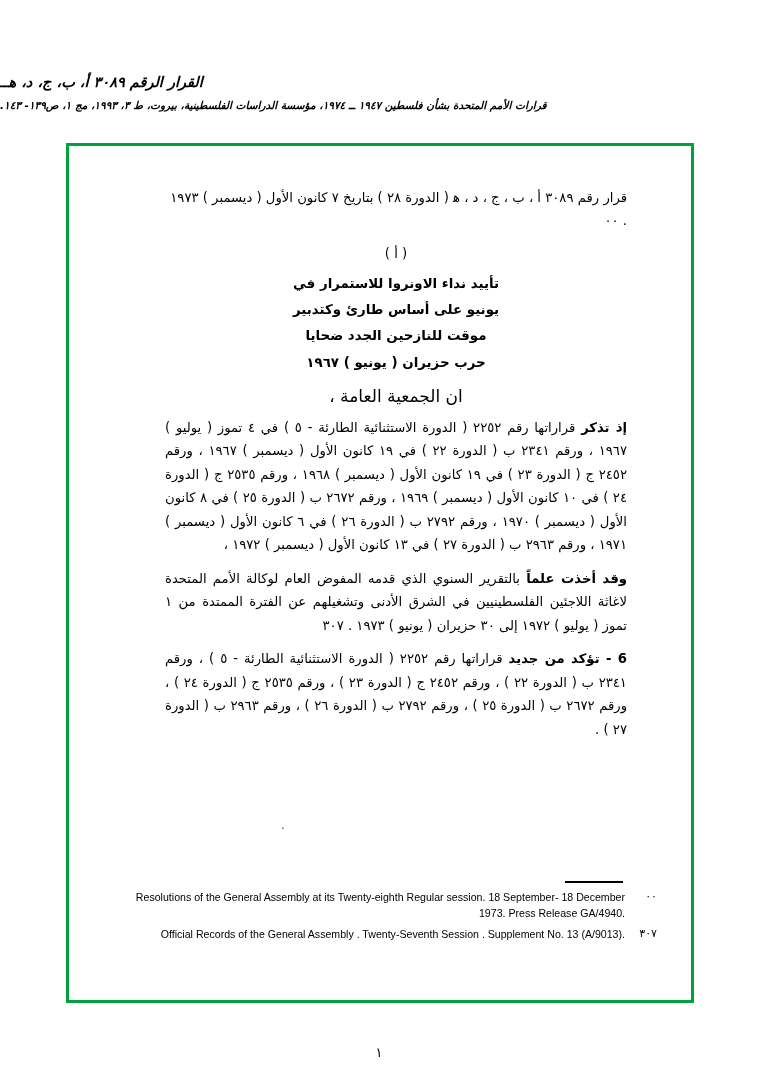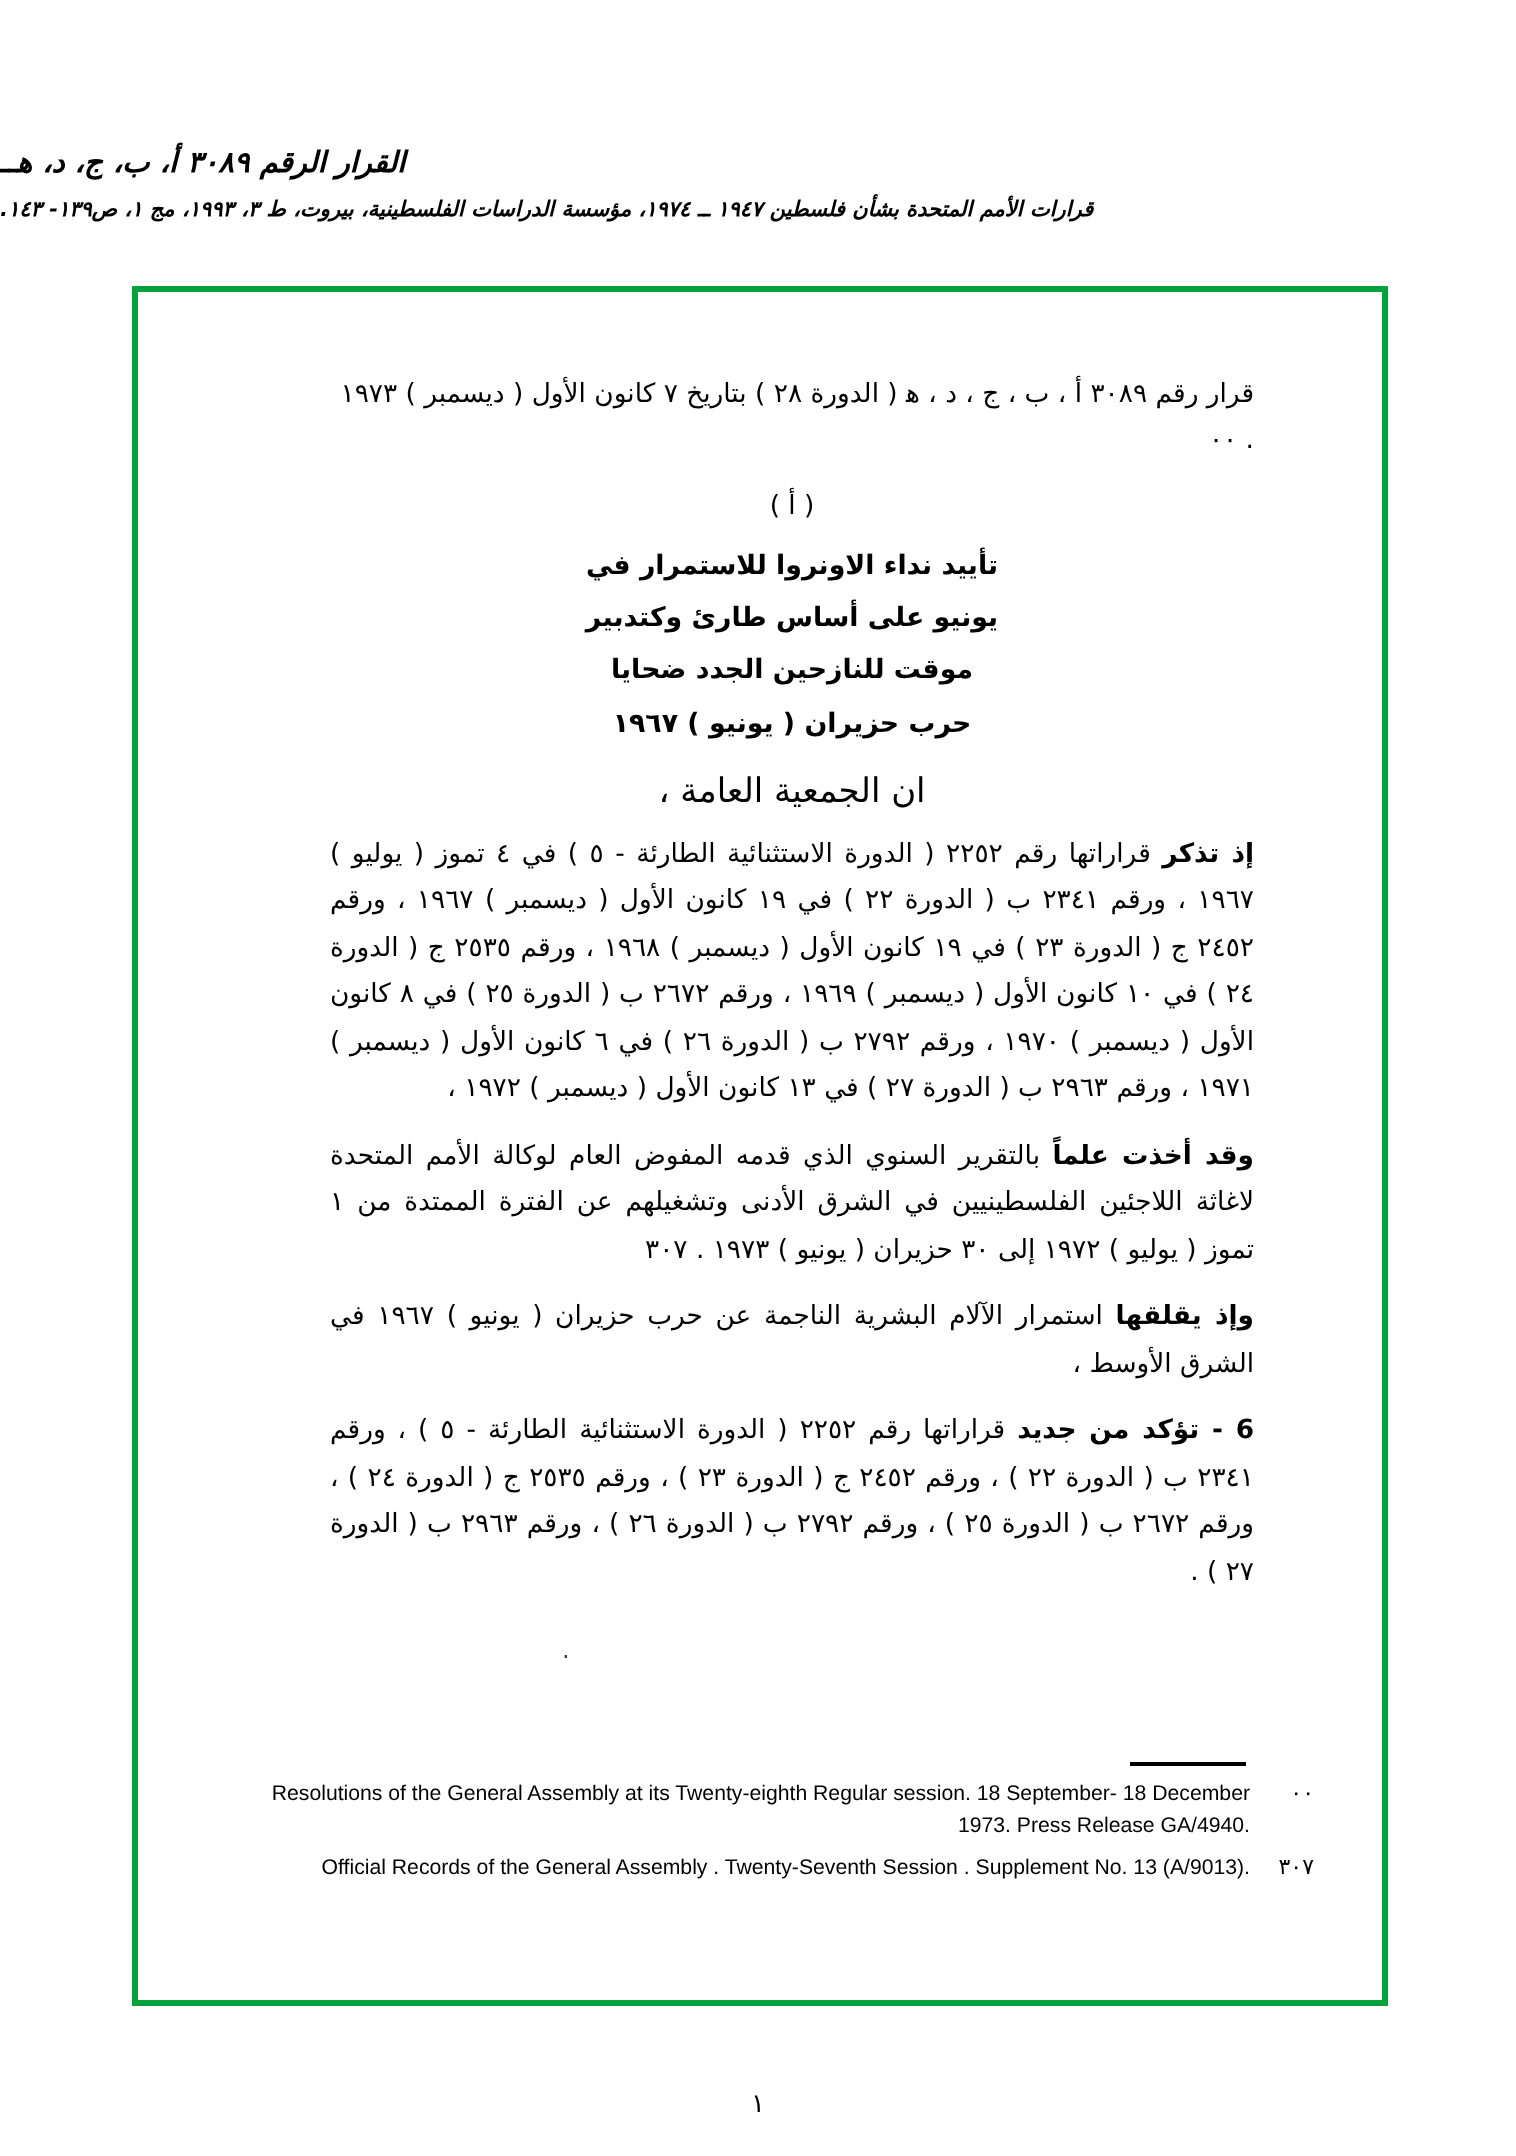--- a/index.html
+++ b/index.html
@@ -178,23 +178,20 @@
       <div class="assembly">ان الجمعية العامة ،</div>
 
       <div class="para">
         <span class="lead">إذ تذكر</span><span> قراراتها رقم ٢٢٥٢ ( الدورة الاستثنائية الطارئة - ٥ ) في ٤ تموز ( يوليو ) ١٩٦٧ ، ورقم ٢٣٤١ ب ( الدورة ٢٢ ) في ١٩ كانون الأول ( ديسمبر ) ١٩٦٧ ، ورقم ٢٤٥٢ ج ( الدورة ٢٣ ) في ١٩ كانون الأول ( ديسمبر ) ١٩٦٨ ، ورقم ٢٥٣٥ ج ( الدورة ٢٤ ) في ١٠ كانون الأول ( ديسمبر ) ١٩٦٩ ، ورقم ٢٦٧٢ ب ( الدورة ٢٥ ) في ٨ كانون الأول ( ديسمبر ) ١٩٧٠ ، ورقم ٢٧٩٢ ب ( الدورة ٢٦ ) في ٦ كانون الأول ( ديسمبر ) ١٩٧١ ، ورقم ٢٩٦٣ ب ( الدورة ٢٧ ) في ١٣ كانون الأول ( ديسمبر ) ١٩٧٢ ،</span>
       </div>
 
       <div class="para">
         <span class="lead">وقد أخذت علماً</span><span> بالتقرير السنوي الذي قدمه المفوض العام لوكالة الأمم المتحدة لاغاثة اللاجئين الفلسطينيين في الشرق الأدنى وتشغيلهم عن الفترة الممتدة من ١ تموز ( يوليو ) ١٩٧٢ إلى ٣٠ حزيران ( يونيو ) ١٩٧٣ . ٣٠٧</span>
       </div>
 
-      <div class="para">
-        <span class="lead">وإذ يقلقها</span><span> استمرار الآلام البشرية الناجمة عن حرب حزيران ( يونيو ) ١٩٦٧ في الشرق الأوسط ،</span>
-      </div>
 
       <div class="para">
         <span class="lead">6 - تؤكد من جديد</span><span> قراراتها رقم ٢٢٥٢ ( الدورة الاستثنائية الطارئة - ٥ ) ، ورقم ٢٣٤١ ب ( الدورة ٢٢ ) ، ورقم ٢٤٥٢ ج ( الدورة ٢٣ ) ، ورقم ٢٥٣٥ ج ( الدورة ٢٤ ) ، ورقم ٢٦٧٢ ب ( الدورة ٢٥ ) ، ورقم ٢٧٩٢ ب ( الدورة ٢٦ ) ، ورقم ٢٩٦٣ ب ( الدورة ٢٧ ) .</span>
       </div>
 
       <div class="dot-mark">.</div>
 
       <div class="footnote">
         <div class="fn-rule"></div>
         <div class="fn-row">

